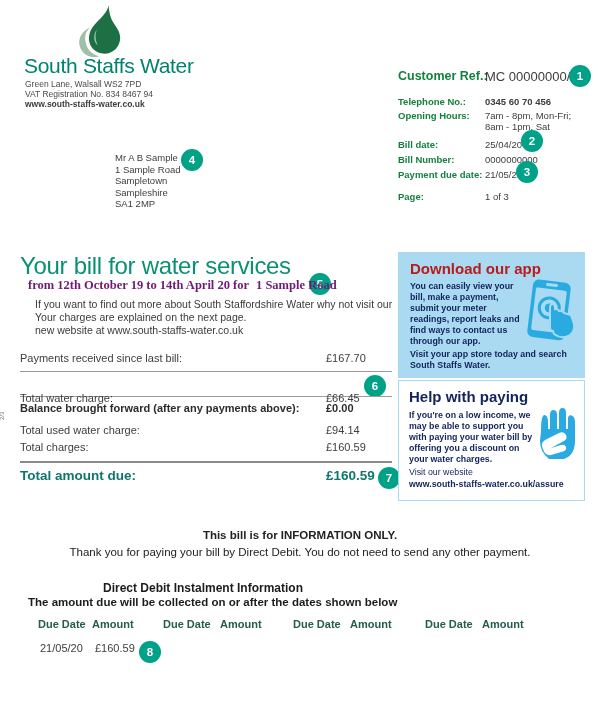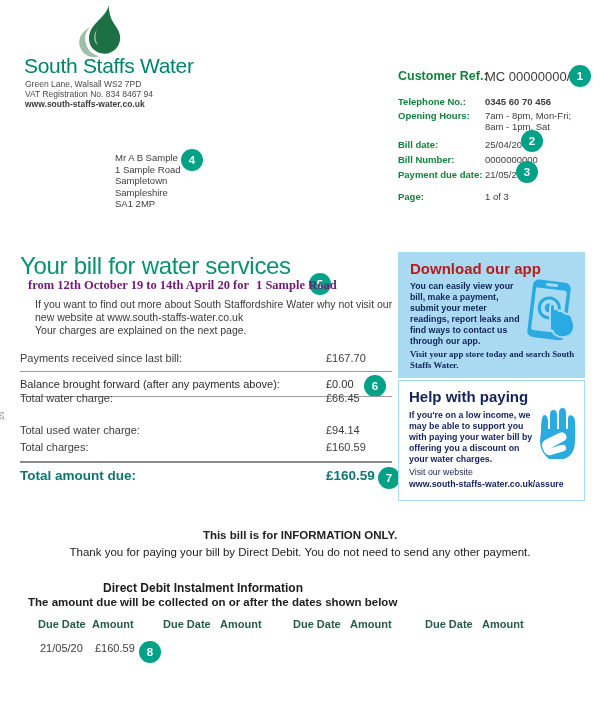--- a/index.html
+++ b/index.html
@@ -28,36 +28,36 @@
          font-size:11.5px;font-weight:bold;display:flex;align-items:center;justify-content:center;}
 
   
   .title{position:absolute;left:20px;top:252px;font-size:24px;color:#0a9173;letter-spacing:-0.3px;}
   .subtitle{position:absolute;left:28px;top:278px;font-size:12.5px;font-weight:bold;color:#701a75;font-family:Liberation Serif, serif;}
   .subtitle .addr{margin-left:7px;}
   .intro{position:absolute;left:35px;top:298px;font-size:10.5px;line-height:13px;color:#3a3a3a;}
 
   .crow{position:absolute;left:20px;width:380px;font-size:11px;color:#3d3d3d;}
   .crow .cvalue{position:absolute;left:306px;}
-  .crow.bold{font-weight:normal;color:#2c2c2c;}
+  .crow.bold{font-weight:bold;color:#2c2c2c;margin-top:24px;}
   .crow.total{font-size:13.5px;font-weight:bold;color:#0f766e;}
   .crow.total .cvalue{left:306px;}
   .hr{position:absolute;left:20px;width:372px;height:1px;background:#9b9b9b;}
   .hr.dark{background:#8a8a8a;height:1.5px;}
 
   .print-marker{position:absolute;left:-1px;top:420px;font-size:6px;color:#777;
                 transform:rotate(-90deg);transform-origin:left top;}
 
   
   .app-box{position:absolute;left:398px;top:252px;width:187px;height:126px;background:#a9daf2;}
   .app-title{position:absolute;left:12px;top:8px;font-size:15px;font-weight:bold;color:#b91c1c;}
   .app-text{position:absolute;left:12px;top:29px;width:114px;font-size:8.8px;line-height:11px;
             font-weight:bold;color:#13235b;}
   .app-cta{position:absolute;left:12px;top:97px;width:170px;font-size:8.8px;line-height:11px;
-           font-weight:bold;color:#13235b;font-family:Liberation Serif, serif;}
+           font-weight:bold;color:#13235b;}
   .help-box{position:absolute;left:398px;top:380px;width:185px;height:119px;background:#fff;
             border:1.5px solid #a9daf2;}
   .help-title{position:absolute;left:10px;top:7px;font-size:15px;font-weight:bold;color:#13235b;}
   .help-text{position:absolute;left:10px;top:29px;width:125px;font-size:8.8px;line-height:11px;
              font-weight:bold;color:#13235b;}
   .help-visit{position:absolute;left:10px;top:86px;font-size:8.8px;color:#13235b;}
   .help-url{position:absolute;left:10px;top:98px;font-size:8.8px;font-weight:bold;color:#13235b;}
   .phone-icon{position:absolute;left:126px;top:26px;}
   .hands-icon{position:absolute;left:136px;top:26px;}
 
@@ -132,22 +132,22 @@
   <div class="badge" style="left:364px;top:375px">6</div>
   <div class="badge" style="left:378px;top:467px">7</div>
   <div class="badge" style="left:139px;top:641px">8</div>
 
   <div class="title">Your bill for water services</div>
   <div class="subtitle">
     <span>from 12th October 19 to 14th April 20 for</span><span class="addr">1 Sample Road</span>
   </div>
   <div class="intro">
     <div>If you want to find out more about South Staffordshire Water why not visit our</div>
+    <div>Your charges are explained on the next page.</div>
     <div>new website at www.south-staffs-water.co.uk</div>
-    <div>Your charges are explained on the next page.</div>
   </div>
 
   <div class="crow" style="top:352px">
     <span>Payments received since last bill:</span>
     <span class="cvalue">£167.70</span>
   </div>
   <div class="hr" style="top:371px"></div>
   <div class="crow bold" style="top:378px">
     <span>Balance brought forward (after any payments above):</span>
     <span class="cvalue">£0.00</span>

